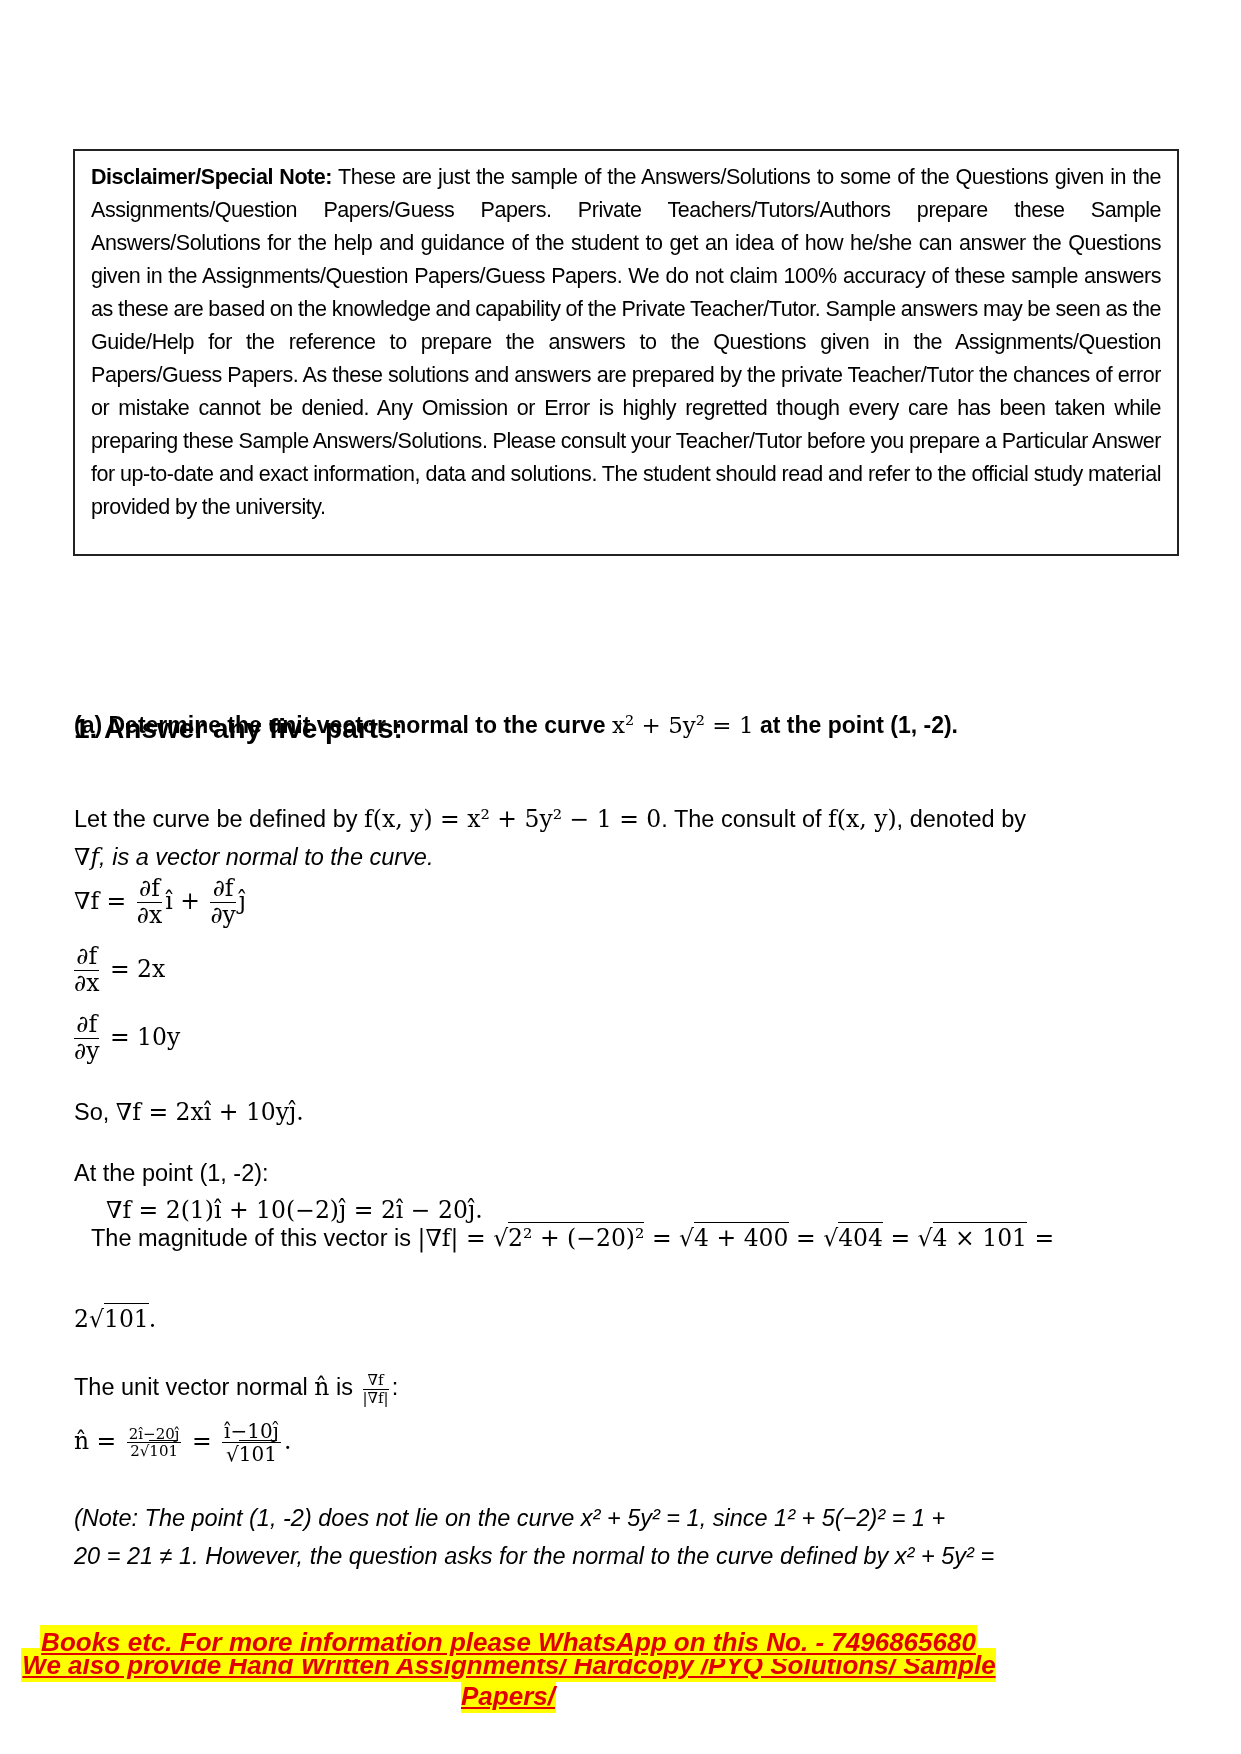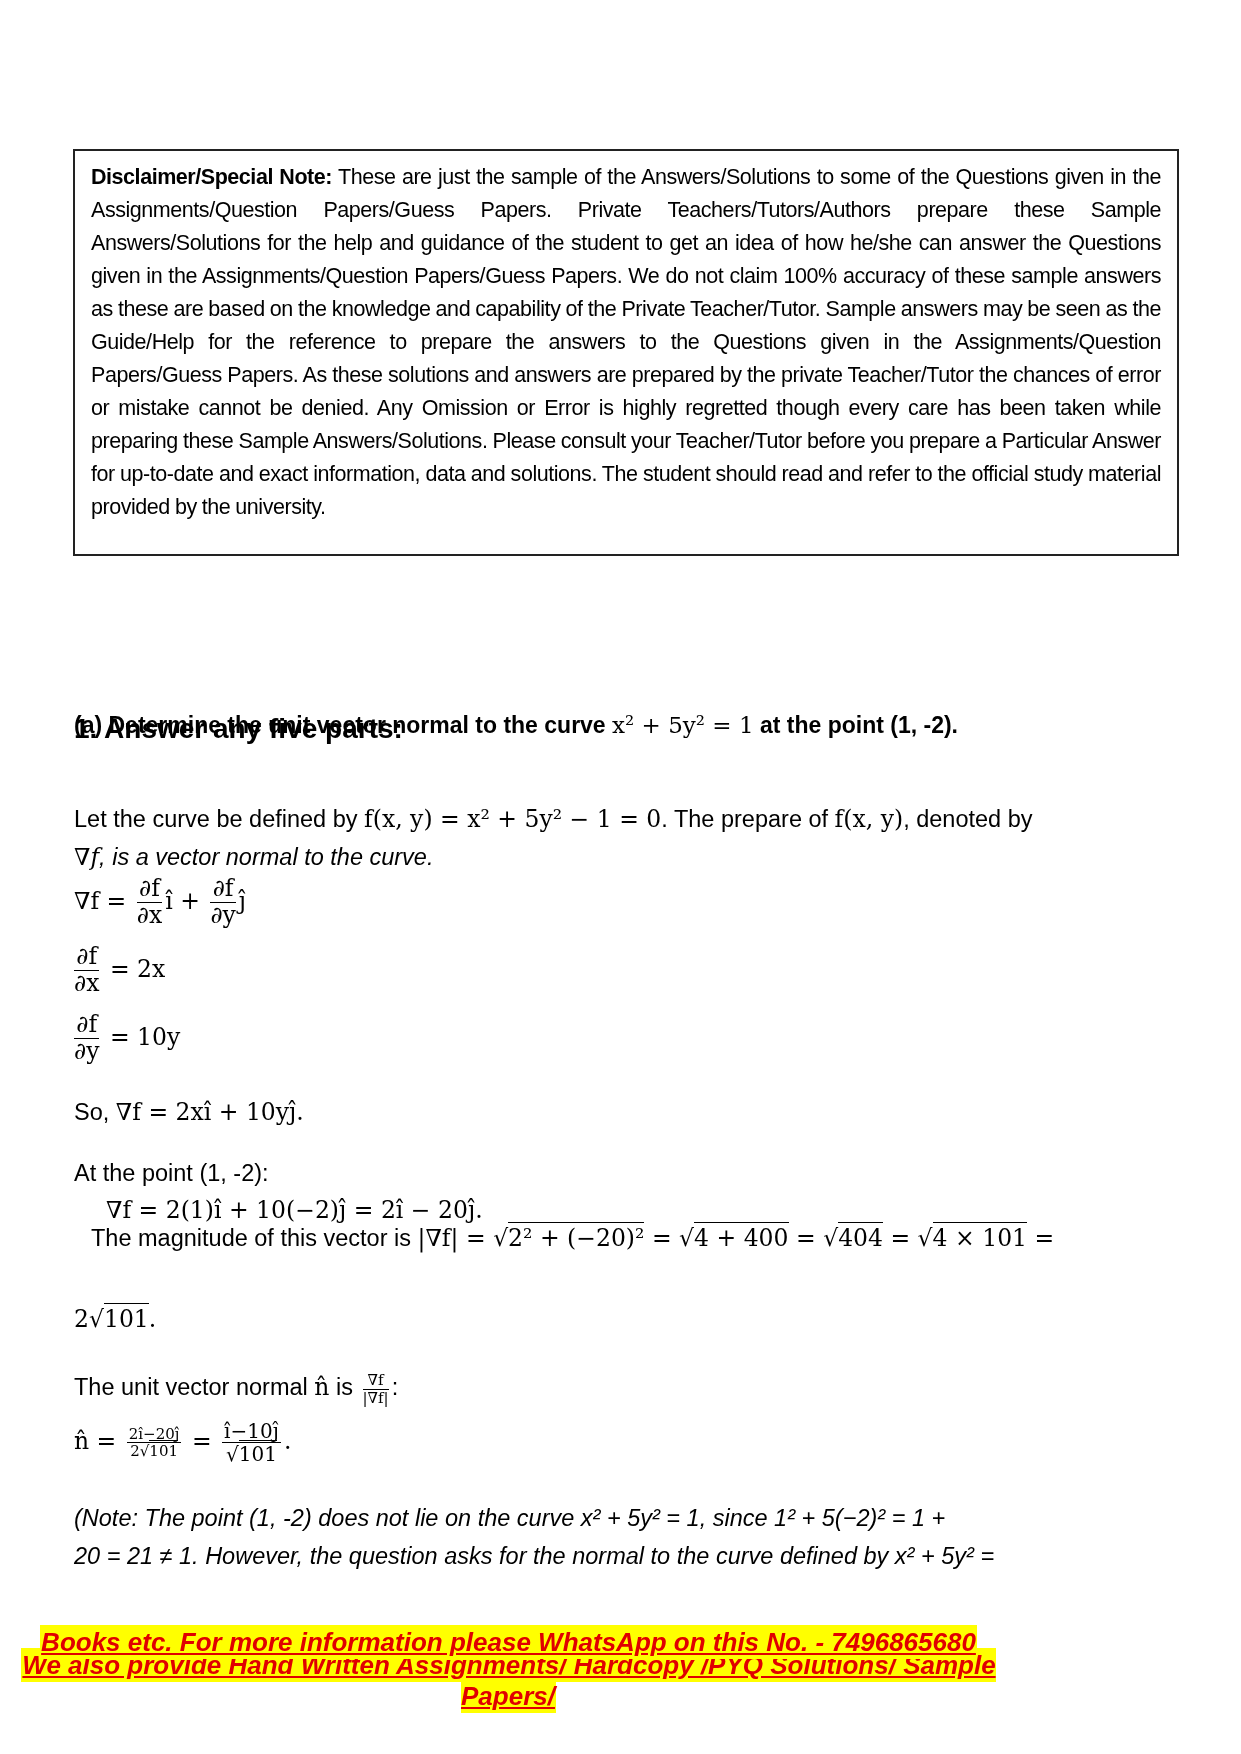--- a/index.html
+++ b/index.html
@@ -38,21 +38,21 @@
   <p><b>Disclaimer/Special Note:</b> <span>These are just the sample of the Answers/Solutions to some of the Questions given in the Assignments/Question Papers/Guess Papers. Private Teachers/Tutors/Authors prepare these Sample Answers/Solutions for the help and guidance of the student to get an idea of how he/she can answer the Questions given in the Assignments/Question Papers/Guess Papers. We do not claim 100% accuracy of these sample answers as these are based on the knowledge and capability of the Private Teacher/Tutor. Sample answers may be seen as the Guide/Help for the reference to prepare the answers to the Questions given in the Assignments/Question Papers/Guess Papers. As these solutions and answers are prepared by the private Teacher/Tutor the chances of error or mistake cannot be denied. Any Omission or Error is highly regretted though every care has been taken while preparing these Sample Answers/Solutions. Please consult your Teacher/Tutor before you prepare a Particular Answer for up-to-date and exact information, data and solutions. The student should read and refer to the official study material provided by the university.</span></p>
 </div>
 
 <div class="line bold" style="top:713px;font-size:28px;">1. Answer any five parts:</div>
 
 <div class="line bold" style="top:712px;font-size:23px;">
   <span>(a) Determine the unit vector normal to the curve </span><span class="m" style="font-weight:normal">x² + 5y² = 1</span><span> at the point (1, -2).</span>
 </div>
 
 <div class="line" style="top:805px;">
-  <span>Let the curve be defined by </span><span class="m">f(x, y) = x² + 5y² − 1 = 0</span><span>. The prepare of </span><span class="m">f(x, y)</span><span>, denoted by</span>
+  <span>Let the curve be defined by </span><span class="m">f(x, y) = x² + 5y² − 1 = 0</span><span>. The consult of </span><span class="m">f(x, y)</span><span>, denoted by</span>
 </div>
 <div class="line" style="top:843px;font-style:italic;">
   <span class="m">∇f</span><span>, is a vector normal to the curve.</span>
 </div>
 
 <div class="line m" style="top:876px;">
   <span>∇f =</span>
   <span class="frac"><span class="num">∂f</span><span>∂x</span></span><span>î</span>
   <span>+</span>
   <span class="frac"><span class="num">∂f</span><span>∂y</span></span><span>ĵ</span>

